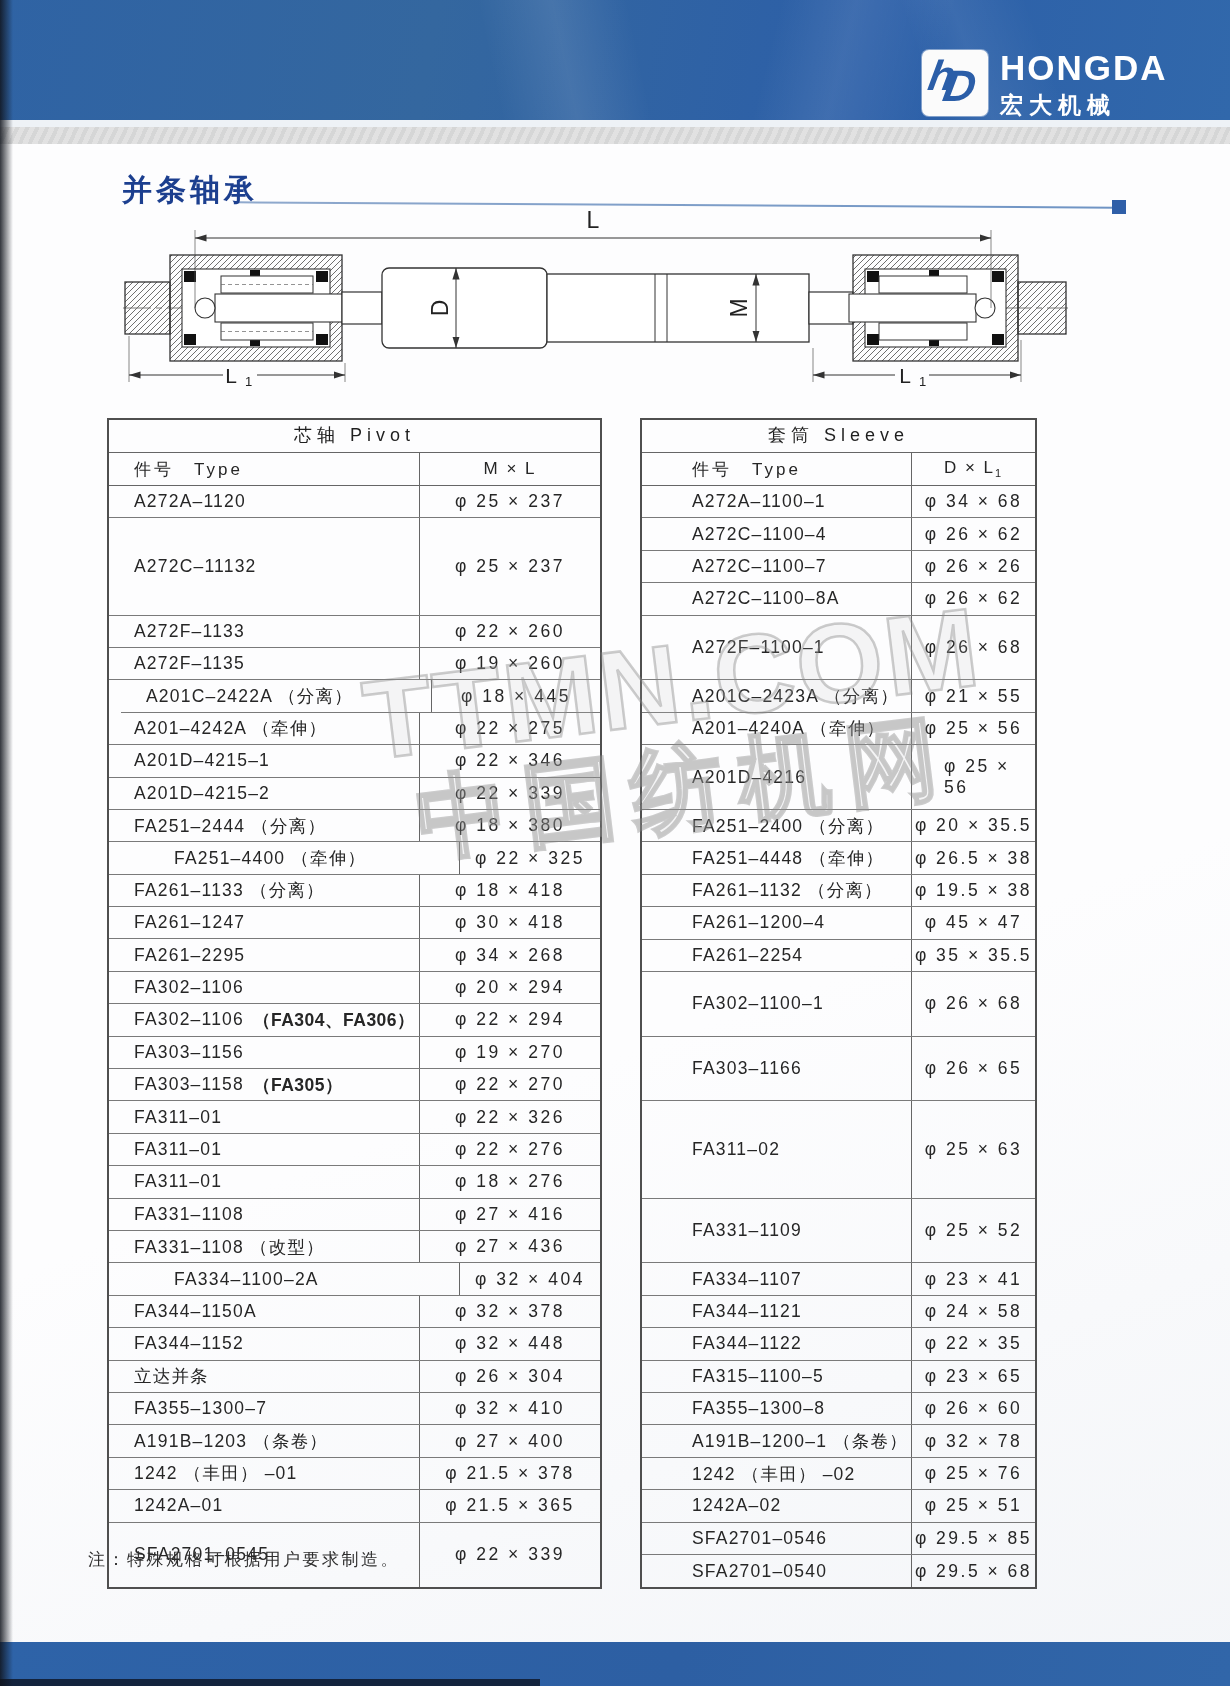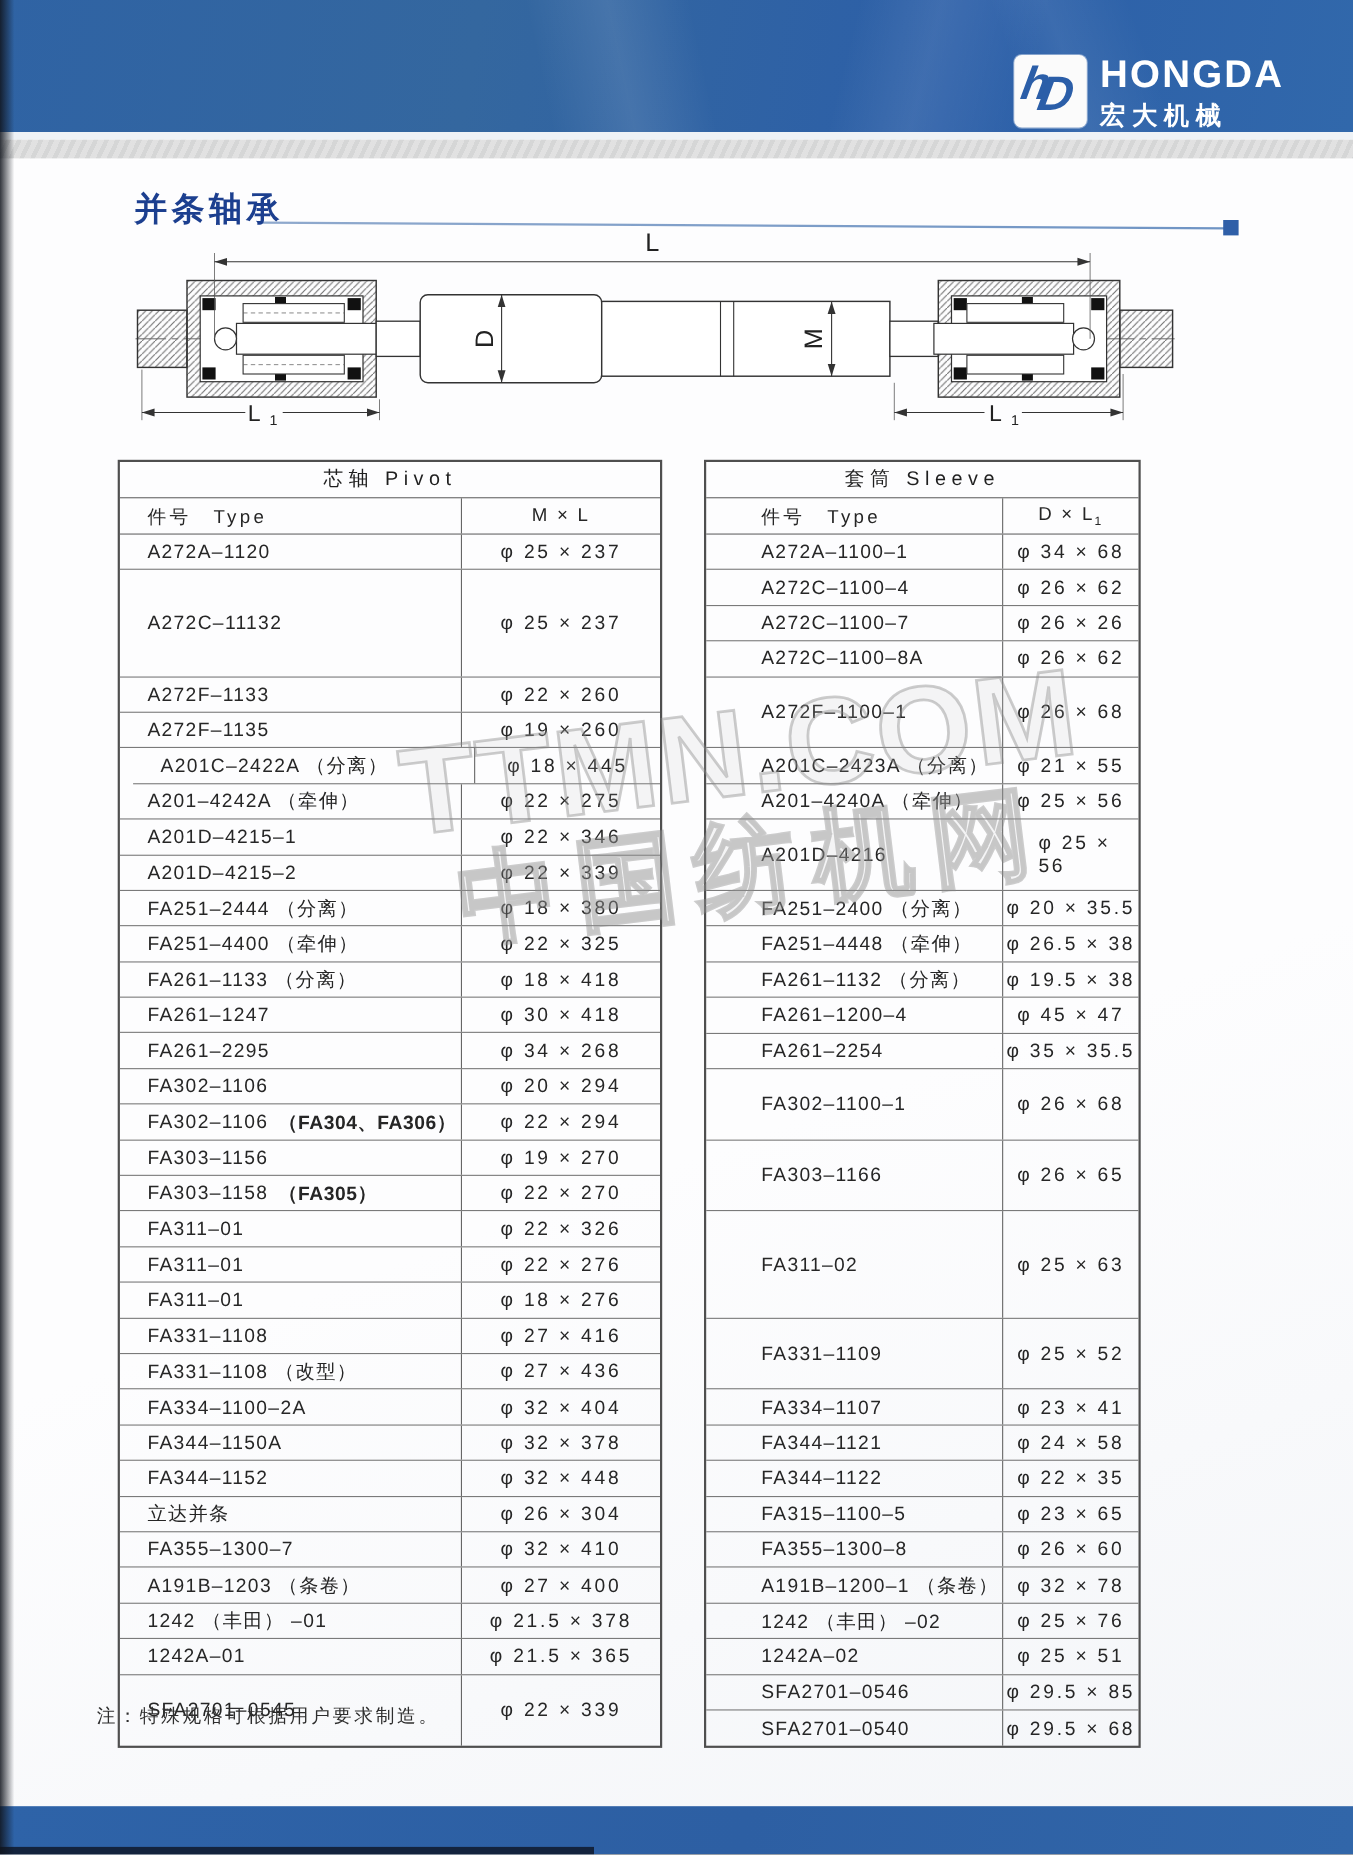--- a/index.html
+++ b/index.html
@@ -262,21 +262,21 @@
             </div>
           </div>
           <div class="t-row" style="height: 32.4px;">
             <div class="cell cell-type">
               <span>FA251–2444 （分离）</span>
             </div>
             <div class="cell cell-size">
               <span>φ 18 × 380</span>
             </div>
           </div>
-          <div class="t-row" style="height: 32.4px;">
+          <div class="t-row" style="height: 32.4px; padding-left: 40px;">
             <div class="cell cell-type">
               <span>FA251–4400 （牵伸）</span>
             </div>
             <div class="cell cell-size">
               <span>φ 22 × 325</span>
             </div>
           </div>
           <div class="t-row" style="height: 32.4px;">
             <div class="cell cell-type">
               <span>FA261–1133 （分离）</span>
@@ -368,21 +368,21 @@
             </div>
           </div>
           <div class="t-row" style="height: 32.4px;">
             <div class="cell cell-type">
               <span>FA331–1108 （改型）</span>
             </div>
             <div class="cell cell-size">
               <span>φ 27 × 436</span>
             </div>
           </div>
-          <div class="t-row" style="height: 32.4px;">
+          <div class="t-row" style="height: 32.4px; padding-left: 40px;">
             <div class="cell cell-type">
               <span>FA334–1100–2A</span>
             </div>
             <div class="cell cell-size">
               <span>φ 32 × 404</span>
             </div>
           </div>
           <div class="t-row" style="height: 32.4px;">
             <div class="cell cell-type">
               <span>FA344–1150A</span>

